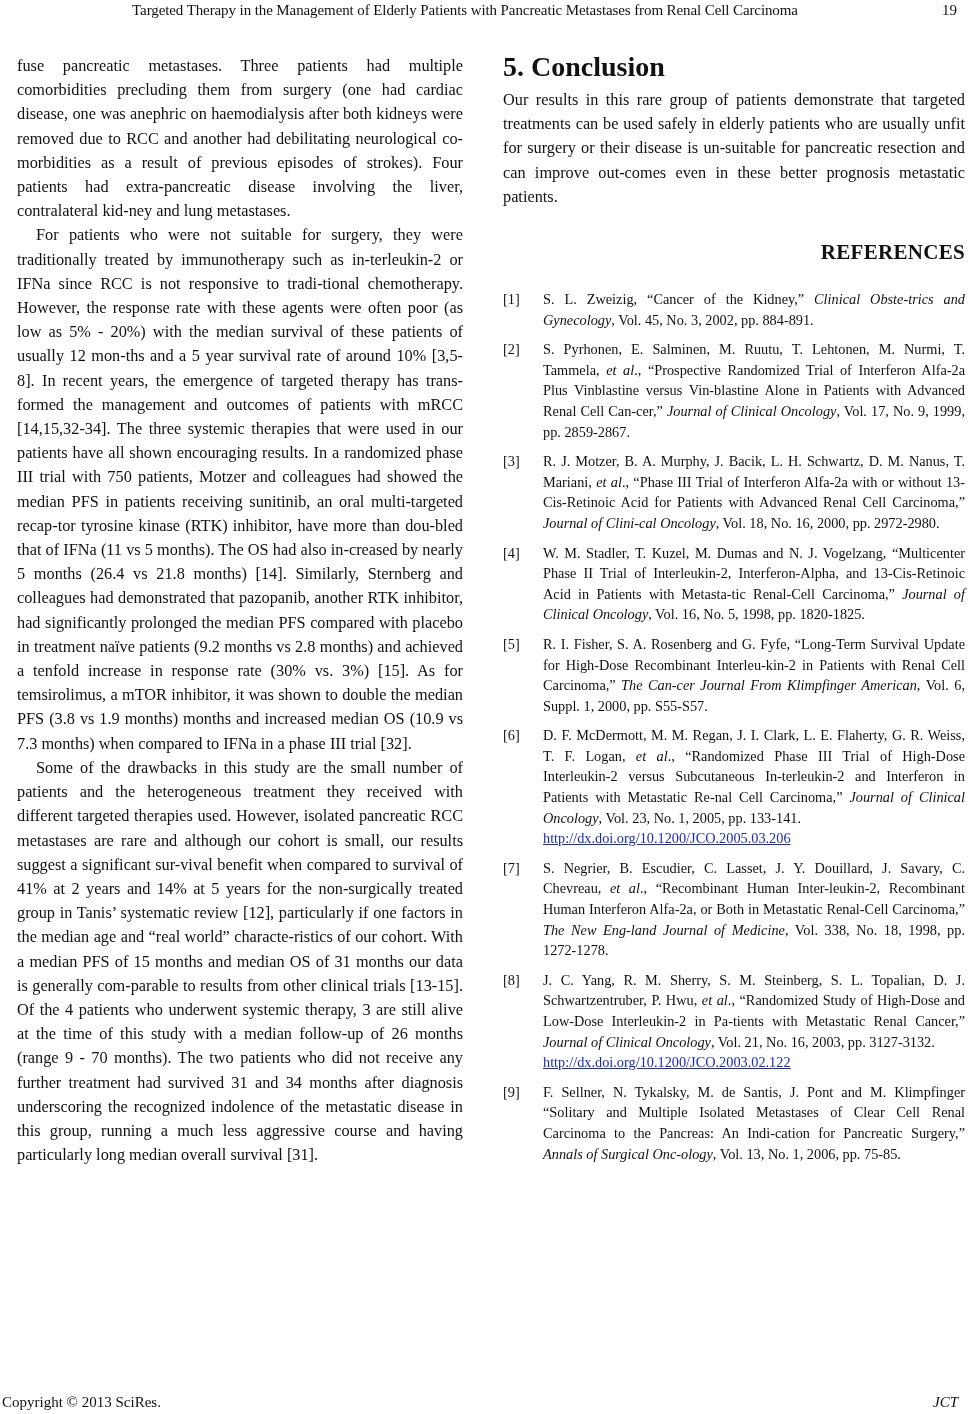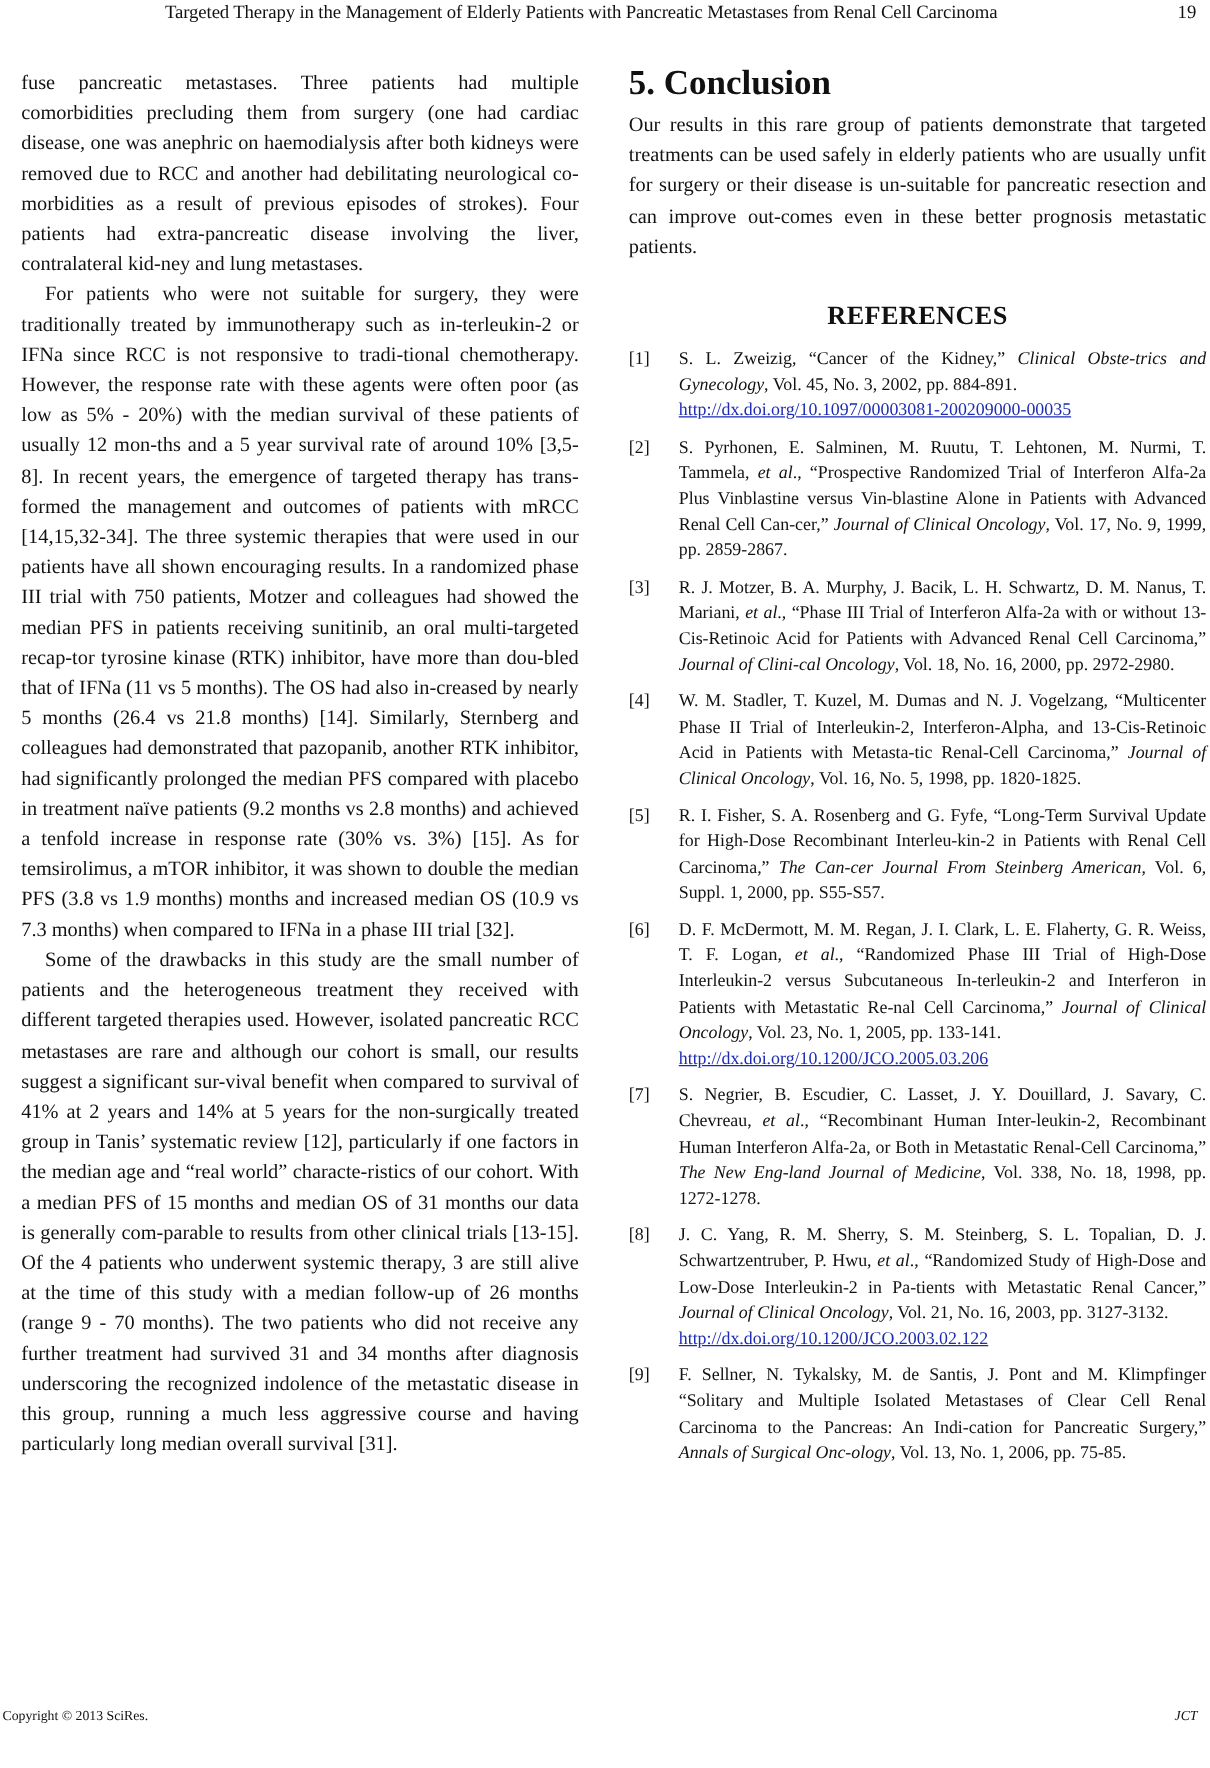--- a/index.html
+++ b/index.html
@@ -24,38 +24,38 @@
     .body-p {
       margin: 0; font-size: 16.3px; line-height: 24.2px; text-align: justify;
       hyphens: manual;
     }
     .body-p.indent { text-indent: 19px; }
 
     .section-heading {
       margin: 0 0 8px 0; font-size: 28px; font-weight: bold; line-height: 26px;
     }
     .refs-heading {
-      margin: 30px 0 12px 0; text-align: center; font-size: 21px;
+      margin: 30px 0 24px 0; text-align: right; font-size: 21px;
       font-weight: bold; letter-spacing: 0.3px; line-height: 26px;
     }
     .ref-list { margin: 0; padding: 0; list-style: none; }
     .ref-item {
       position: relative; padding-left: 40px; margin: 0 0 9px 0;
       font-size: 14.3px; line-height: 20.6px; text-align: justify;
     }
     .ref-item .ref-num { position: absolute; left: 0; top: 0; }
     .ref-item i { font-style: italic; }
     .ref-link {
       display: block; color: #1a0dab; color: #1c2bb3; text-decoration: underline;
       text-align: left; font-size: 14.3px;
     }
 
     .footer {
-      position: absolute; left: 0; top: 1364px; width: 968px; height: 20px;
-      font-size: 11px; line-height: 18px;
+      position: absolute; left: 0; top: 1393px; width: 968px; height: 20px;
+      font-size: 15px; line-height: 18px;
     }
     .footer .copyright { position: absolute; left: 2px; top: 0; }
     .footer .journal { position: absolute; right: 10px; top: 0; font-style: italic; font-weight: normal; }
   </style>
 </head>
 <body>
 
 <div class="running-head">
   <span class="title">Targeted Therapy in the Management of Elderly Patients with Pancreatic Metastases from Renal Cell Carcinoma</span>
   <span class="page-num">19</span>
@@ -71,41 +71,40 @@
   <h2 class="section-heading">5. Conclusion</h2>
   <p class="body-p">Our results in this rare group of patients demonstrate that targeted treatments can be used safely in elderly patients who are usually unfit for surgery or their disease is un-suitable for pancreatic resection and can improve out-comes even in these better prognosis metastatic patients.</p>
 
   <h2 class="refs-heading">REFERENCES</h2>
 
   <ol class="ref-list">
 
     <li class="ref-item">
       <span class="ref-num">[1]</span>
       <span>S. L. Zweizig, “Cancer of the Kidney,” </span><i>Clinical Obste-trics and Gynecology</i><span>, Vol. 45, No. 3, 2002, pp. 884-891.</span>
-      <a class="ref-link">http://dx.doi.org/10.1097/00003081-200209000-00035</a>
     </li>
 
     <li class="ref-item">
       <span class="ref-num">[2]</span>
       <span>S. Pyrhonen, E. Salminen, M. Ruutu, T. Lehtonen, M. Nurmi, T. Tammela, </span><i>et al</i><span>., “Prospective Randomized Trial of Interferon Alfa-2a Plus Vinblastine versus Vin-blastine Alone in Patients with Advanced Renal Cell Can-cer,” </span><i>Journal of Clinical Oncology</i><span>, Vol. 17, No. 9, 1999, pp. 2859-2867.</span>
     </li>
 
     <li class="ref-item">
       <span class="ref-num">[3]</span>
       <span>R. J. Motzer, B. A. Murphy, J. Bacik, L. H. Schwartz, D. M. Nanus, T. Mariani, </span><i>et al</i><span>., “Phase III Trial of Interferon Alfa-2a with or without 13-Cis-Retinoic Acid for Patients with Advanced Renal Cell Carcinoma,” </span><i>Journal of Clini-cal Oncology</i><span>, Vol. 18, No. 16, 2000, pp. 2972-2980.</span>
     </li>
 
     <li class="ref-item">
       <span class="ref-num">[4]</span>
       <span>W. M. Stadler, T. Kuzel, M. Dumas and N. J. Vogelzang, “Multicenter Phase II Trial of Interleukin-2, Interferon-Alpha, and 13-Cis-Retinoic Acid in Patients with Metasta-tic Renal-Cell Carcinoma,” </span><i>Journal of Clinical Oncology</i><span>, Vol. 16, No. 5, 1998, pp. 1820-1825.</span>
     </li>
 
     <li class="ref-item">
       <span class="ref-num">[5]</span>
-      <span>R. I. Fisher, S. A. Rosenberg and G. Fyfe, “Long-Term Survival Update for High-Dose Recombinant Interleu-kin-2 in Patients with Renal Cell Carcinoma,” </span><i>The Can-cer Journal From Steinberg American</i><span>, Vol. 6, Suppl. 1, 2000, pp. S55-S57.</span>
+      <span>R. I. Fisher, S. A. Rosenberg and G. Fyfe, “Long-Term Survival Update for High-Dose Recombinant Interleu-kin-2 in Patients with Renal Cell Carcinoma,” </span><i>The Can-cer Journal From Klimpfinger American</i><span>, Vol. 6, Suppl. 1, 2000, pp. S55-S57.</span>
     </li>
 
     <li class="ref-item">
       <span class="ref-num">[6]</span>
       <span>D. F. McDermott, M. M. Regan, J. I. Clark, L. E. Flaherty, G. R. Weiss, T. F. Logan, </span><i>et al</i><span>., “Randomized Phase III Trial of High-Dose Interleukin-2 versus Subcutaneous In-terleukin-2 and Interferon in Patients with Metastatic Re-nal Cell Carcinoma,” </span><i>Journal of Clinical Oncology</i><span>, Vol. 23, No. 1, 2005, pp. 133-141.</span>
       <a class="ref-link">http://dx.doi.org/10.1200/JCO.2005.03.206</a>
     </li>
 
     <li class="ref-item">
       <span class="ref-num">[7]</span>

